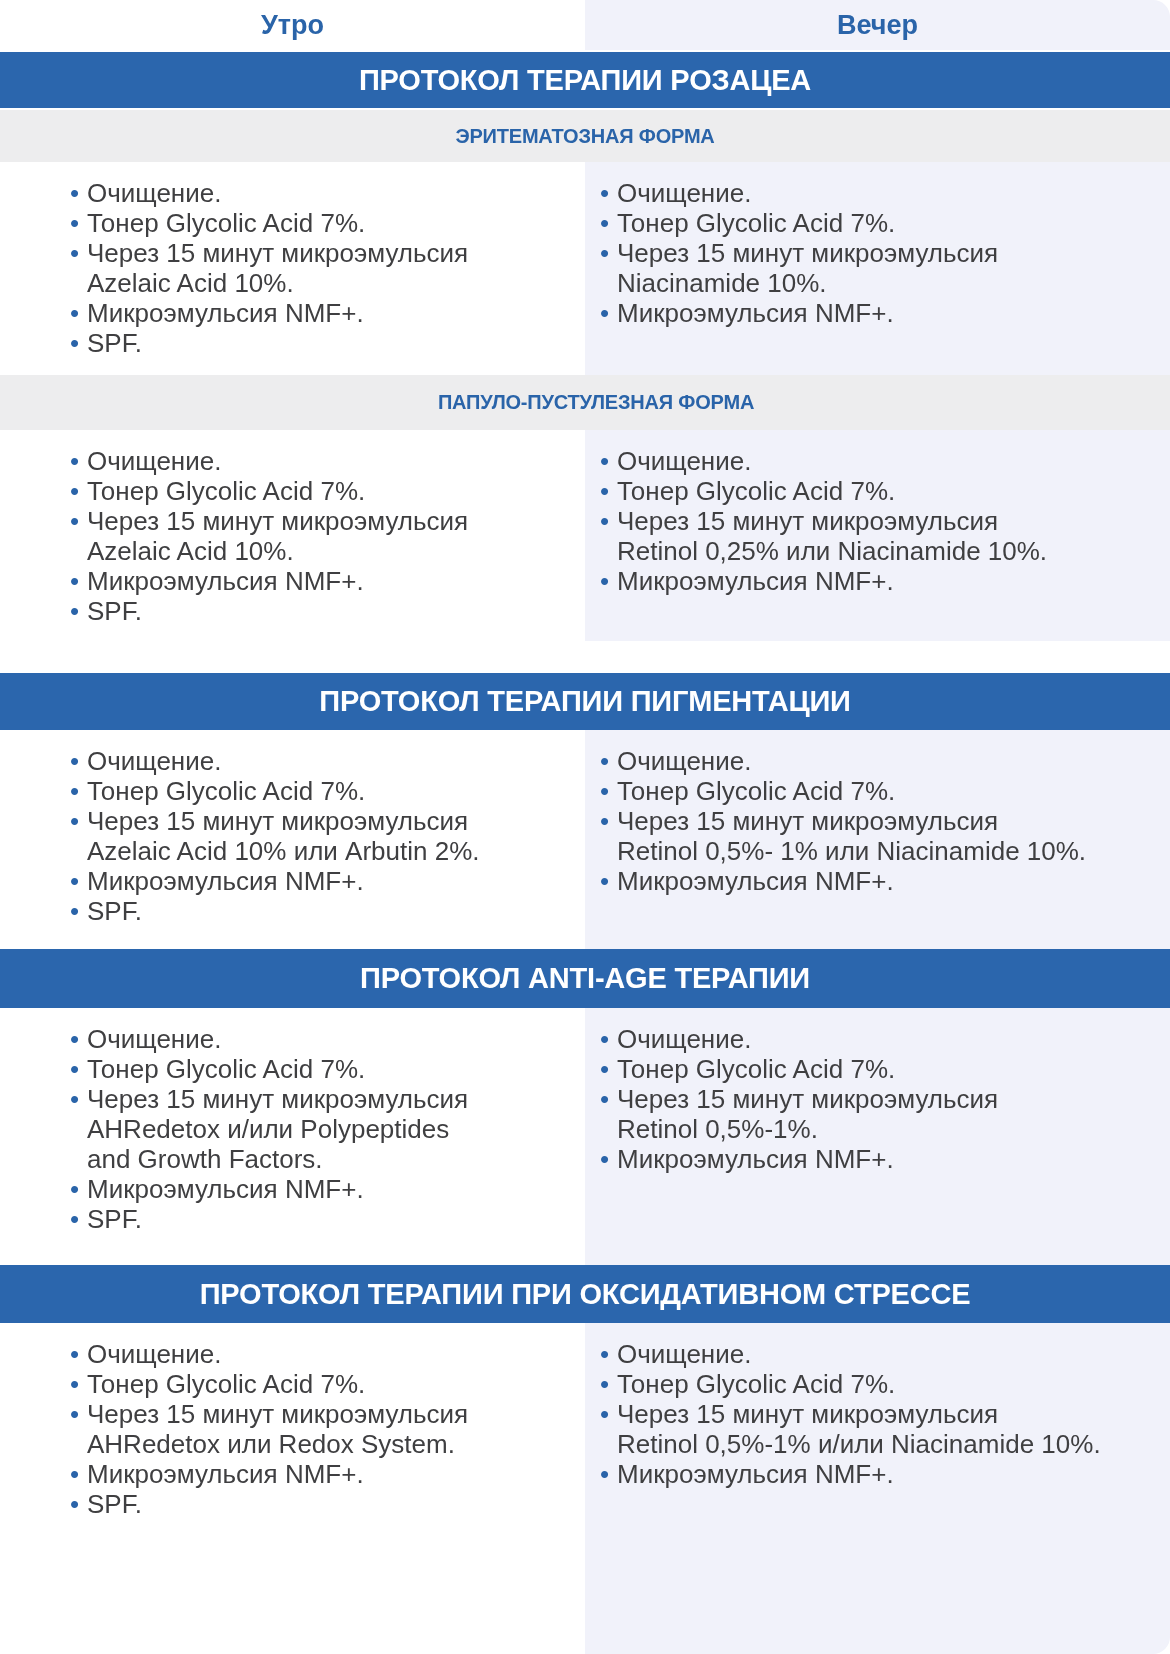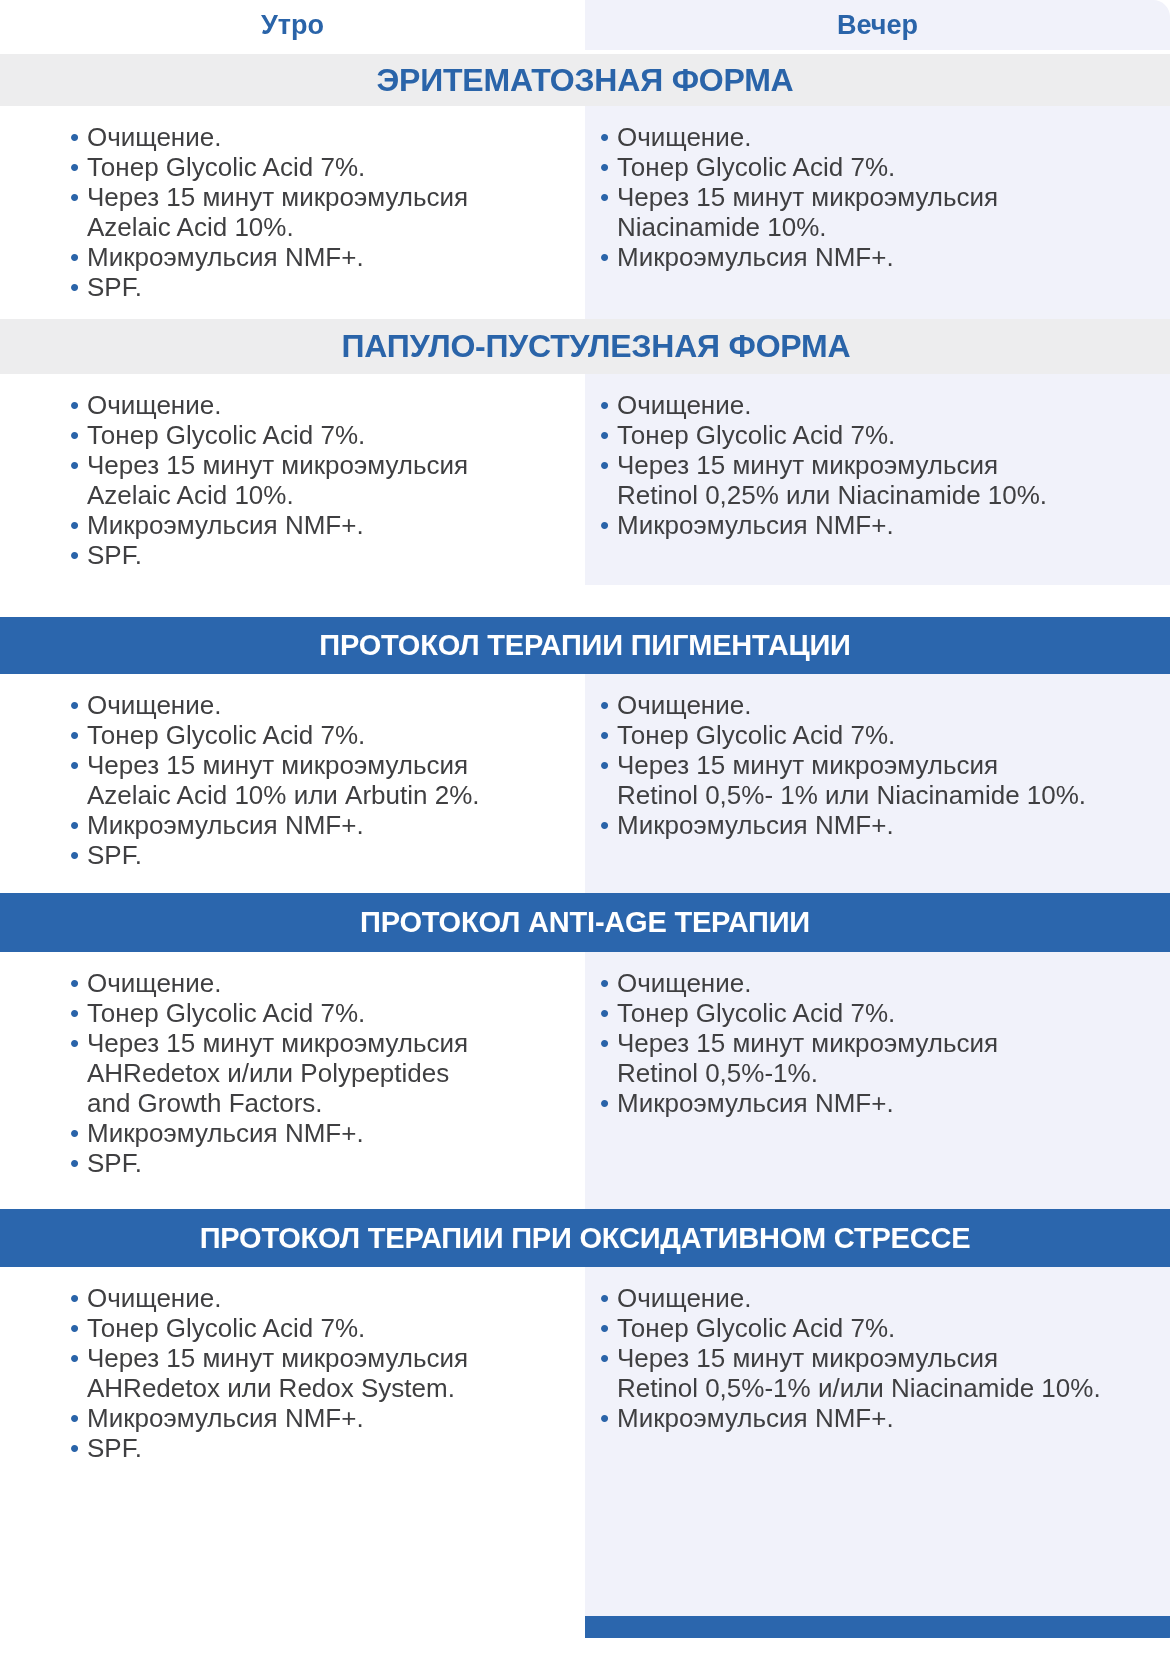--- a/index.html
+++ b/index.html
@@ -17,21 +17,21 @@
   .gap{height:2px;background:#ffffff;}
   
   .banner{background:#2b66ad;color:#ffffff;display:flex;align-items:center;
     justify-content:center;font-weight:bold;font-size:29px;letter-spacing:-0.2px;}
   .b-rosacea{height:56px;}
   .b-pigmentation{height:57px;margin-top:32px;}
   .b-antiage{height:59px;}
   .b-oxidative{height:58px;}
   
   .subbanner{background:#ededee;color:#2a64a9;display:flex;align-items:center;
-    justify-content:center;font-weight:bold;font-size:32px;letter-spacing:-0.2px;}
+    justify-content:center;font-weight:bold;font-size:20px;letter-spacing:-0.2px;}
   .sb-1{height:52px;}
   .sb-2{height:55px;padding-left:22px;}
   
   .c1{height:213px;} .c2{height:211px;} .c3{height:219px;}
   .c4{height:257px;} .c5{height:349px;}
   .steps{list-style:none;margin:0;padding:16px 26px 0 87px;}
   .half.right .steps{padding-left:32px;}
   .step{
     position:relative;font-size:26px;line-height:30px;color:#3f3f41;
     white-space:pre-line;
@@ -52,20 +52,23 @@
   <div class="row header-row">
     <div class="half left col-head">
       <span>Утро</span>
     </div>
     <div class="half right col-head">
       <span>Вечер</span>
     </div>
   </div>
   <div class="gap"></div>
 
+  <div class="banner b-rosacea">
+    <span>ПРОТОКОЛ ТЕРАПИИ РОЗАЦЕА</span>
+  </div>
   <div class="gap"></div>
 
   <div class="subbanner sb-1">
     <span>ЭРИТЕМАТОЗНАЯ ФОРМА</span>
   </div>
   <div class="row c1">
     <div class="half left">
       <ul class="steps">
         <li class="step">Очищение.</li>
         <li class="step">Тонер Glycolic Acid 7%.</li>

